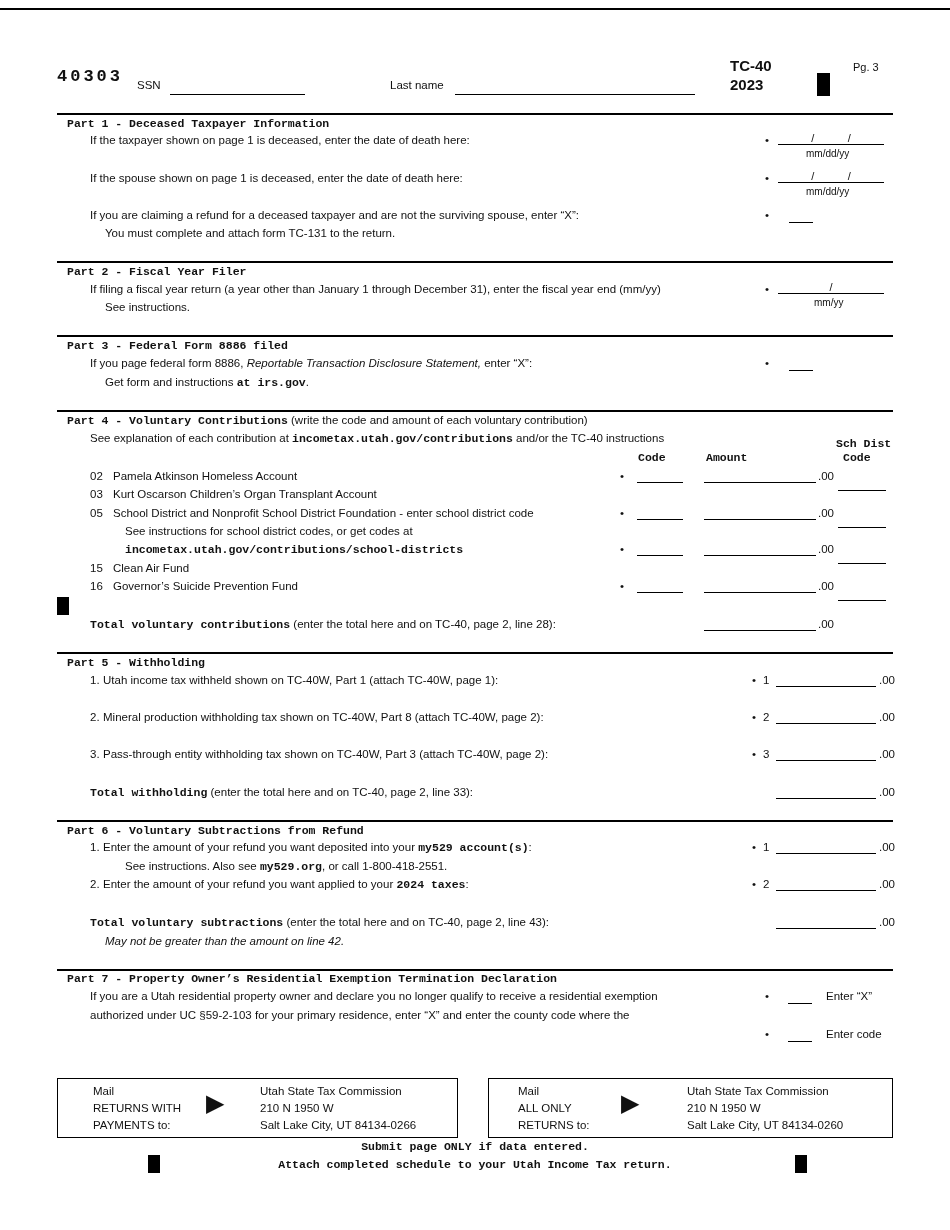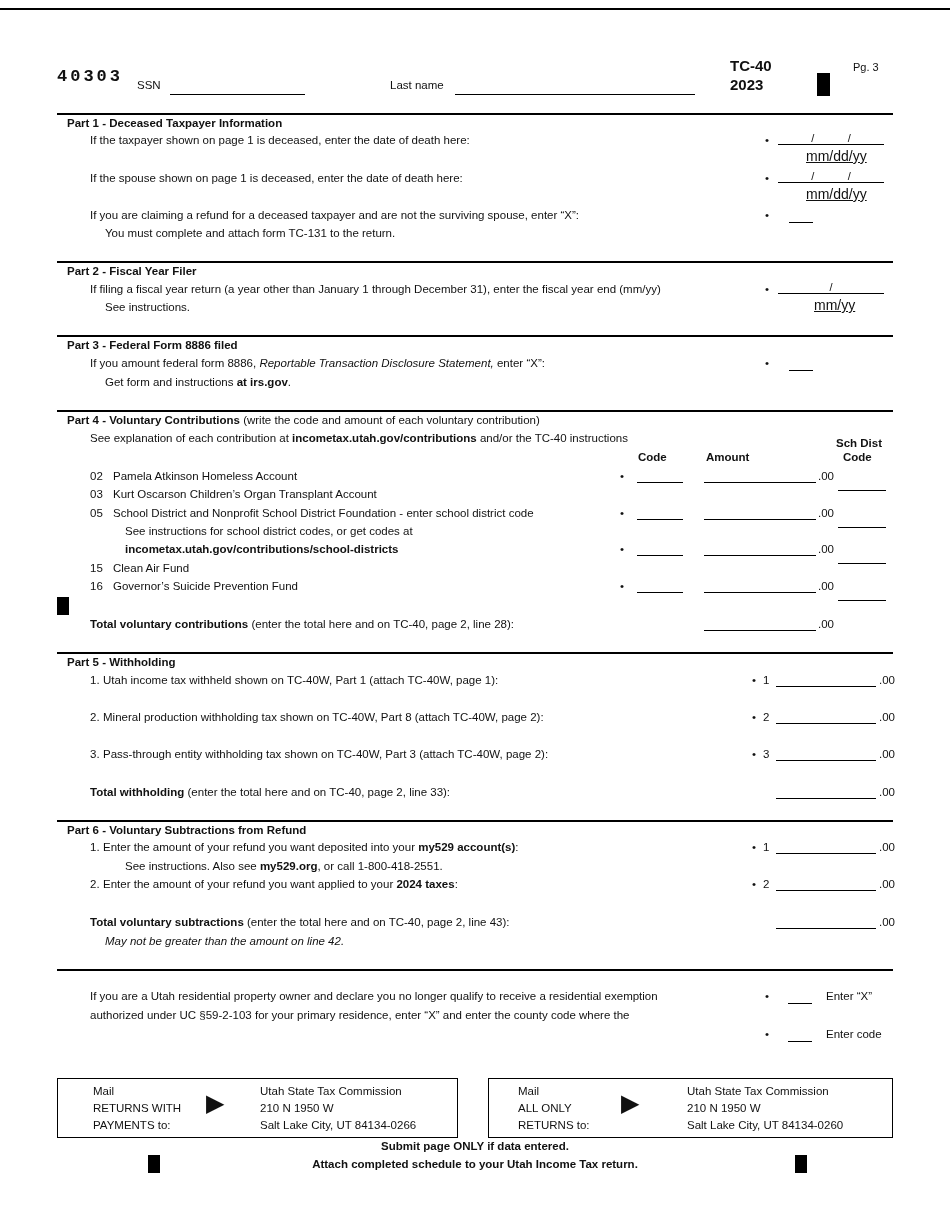--- a/index.html
+++ b/index.html
@@ -3,23 +3,23 @@
 <meta charset="utf-8">
 <style>
   * { margin:0; padding:0; box-sizing:border-box; }
   html,body { background:#ffffff; }
   .page {
     position:relative; width:950px; height:1230px; background:#fff;
     font-family:"Liberation Sans","DejaVu Sans",sans-serif;
     font-size:11.5px; color:#111; overflow:hidden;
   }
   .abs { position:absolute; white-space:nowrap; }
-  .b { font-weight:700; }
+  .b { font-weight:700;font-family:Liberation Mono, monospace; }
   .i { font-style:italic; }
-  .small { font-size:14px;text-decoration:underline; }
+  .small { font-size:10px; }
   .big { font-size:15px; font-weight:700; }
   .mono { font-family:"Liberation Mono","DejaVu Sans Mono",monospace; font-size:17px; font-weight:700; letter-spacing:3px; }
   .rule { position:absolute; left:57px; width:836px; height:2px; background:#000; }
   .topline { position:absolute; left:0; top:8px; width:950px; height:2px; background:#000; }
   .blank { position:absolute; border-bottom:1px solid #000; }
   .dateblank { display:flex; justify-content:space-evenly; align-items:flex-end; font-size:11px; }
   .centerblank { display:flex; justify-content:center; align-items:flex-end; font-size:11px; }
   .mark { position:absolute; background:#000; }
   .mailbox { position:absolute; border:1.5px solid #000; }
   .center { left:0; width:950px; text-align:center; }
@@ -70,21 +70,21 @@
   <div class="abs" style="left:90px; top:283px">If filing a fiscal year return (a year other than January 1 through December 31), enter the fiscal year end (mm/yy)</div>
   <div class="abs" style="left:765px; top:283px">•</div>
   <div class="blank centerblank" style="left:778px; top:279px; width:106px; height:15px">
     <span>/</span>
   </div>
   <div class="abs small" style="left:814px; top:297px">mm/yy</div>
   <div class="abs" style="left:105px; top:301px">See instructions.</div>
 
   <div class="rule" style="top:335px"></div>
   <div class="abs b" style="left:67px; top:339px">Part 3 - Federal Form 8886 filed</div>
-  <div class="abs" style="left:90px; top:357px"><span>If you amount federal form 8886, </span><span class="i">Reportable Transaction Disclosure Statement,</span><span> enter “X”:</span></div>
+  <div class="abs" style="left:90px; top:357px"><span>If you page federal form 8886, </span><span class="i">Reportable Transaction Disclosure Statement,</span><span> enter “X”:</span></div>
   <div class="abs" style="left:765px; top:357px">•</div>
   <div class="blank" style="left:789px; top:359px; width:24px; height:12px"></div>
   <div class="abs" style="left:105px; top:376px"><span>Get form and instructions </span><span class="b">at irs.gov</span><span>.</span></div>
 
   <div class="rule" style="top:410px"></div>
   <div class="abs" style="left:67px; top:414px"><span class="b">Part 4 - Voluntary Contributions</span><span> (write the code and amount of each voluntary contribution)</span></div>
   <div class="abs" style="left:90px; top:432px"><span>See explanation of each contribution at </span><span class="b">incometax.utah.gov/contributions</span><span> and/or the TC-40 instructions</span></div>
 
   <div class="abs b" style="left:836px; top:437px">Sch Dist</div>
   <div class="abs b" style="left:638px; top:451px">Code</div>
@@ -180,20 +180,21 @@
   <div class="abs" style="left:763px; top:878px">2</div>
   <div class="blank" style="left:776px; top:878px; width:100px; height:13px"></div>
   <div class="abs" style="left:879px; top:878px">.00</div>
 
   <div class="abs" style="left:90px; top:916px"><span class="b">Total voluntary subtractions</span><span> (enter the total here and on TC-40, page 2, line 43):</span></div>
   <div class="blank" style="left:776px; top:916px; width:100px; height:13px"></div>
   <div class="abs" style="left:879px; top:916px">.00</div>
   <div class="abs i" style="left:105px; top:935px">May not be greater than the amount on line 42.</div>
 
   <div class="rule" style="top:969px"></div>
+  <div class="abs b" style="left:67px; top:972px">Part 7 - Property Owner’s Residential Exemption Termination Declaration</div>
   <div class="abs" style="left:90px; top:990px">If you are a Utah residential property owner and declare you no longer qualify to receive a residential exemption</div>
   <div class="abs" style="left:90px; top:1009px">authorized under UC §59-2-103 for your primary residence, enter “X” and enter the county code where the</div>
 
   <div class="abs" style="left:765px; top:990px">•</div>
   <div class="blank" style="left:788px; top:992px; width:24px; height:12px"></div>
   <div class="abs" style="left:826px; top:990px">Enter “X”</div>
   <div class="abs" style="left:765px; top:1028px">•</div>
   <div class="blank" style="left:788px; top:1030px; width:24px; height:12px"></div>
   <div class="abs" style="left:826px; top:1028px">Enter code</div>
 

